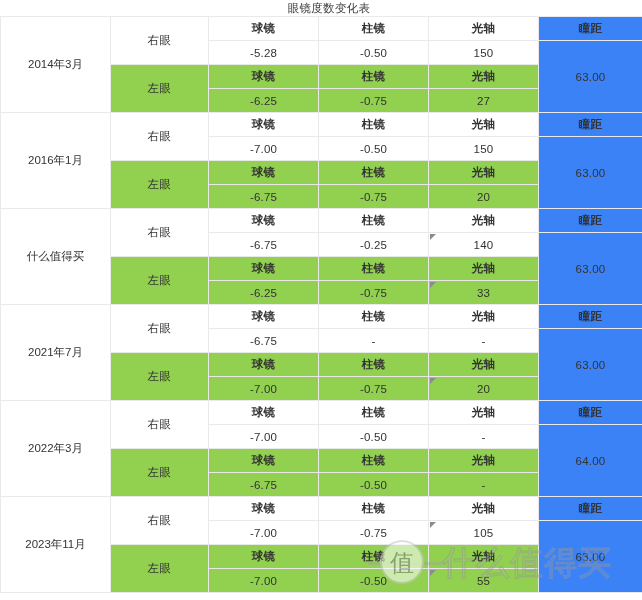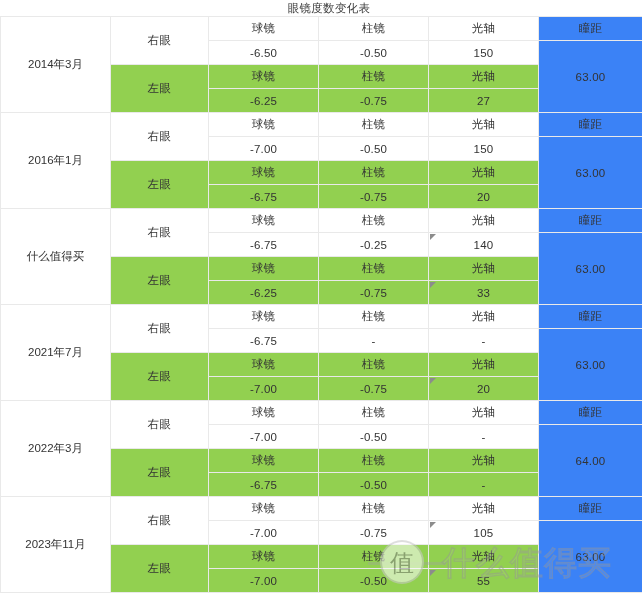--- a/index.html
+++ b/index.html
@@ -45,21 +45,21 @@
     text-align: center;
     vertical-align: middle;
     height: 24px;
     padding: 0 2px;
     position: relative;
     white-space: nowrap;
     overflow: hidden;
   }
   td.white { background: #ffffff; }
   td.green { background: #92d050; }
-  td.lbl   { letter-spacing: .3px; }
+  td.lbl   { letter-spacing: .3px; font-weight: bold; }
   td.num   { letter-spacing: .2px; }
   td.date  { font-size: 11.5px; text-align: center; }
   td.pd    { background: #3b82f6; }
   td.eyecell { letter-spacing: .5px; }
 
   
   .marker {
     position: absolute;
     top: 1px;
     left: 1px;
@@ -131,21 +131,21 @@
     <tbody id="tbody">
         <tr>
           <td class="white date" rowspan="4">2014年3月</td>
           <td class="white eyecell" rowspan="2">右眼</td>
           <td class="white lbl">球镜</td>
           <td class="white lbl">柱镜</td>
           <td class="white lbl">光轴</td>
           <td class="white lbl pd">瞳距</td>
         </tr>
         <tr>
-          <td class="white num">-6.50</td>
+          <td class="white num">-5.28</td>
           <td class="white num">-0.50</td>
           <td class="white num">150</td>
           <td class="white num pd" rowspan="3">63.00</td>
         </tr>
         <tr>
           <td class="green eyecell" rowspan="2">左眼</td>
           <td class="green lbl">球镜</td>
           <td class="green lbl">柱镜</td>
           <td class="green lbl">光轴</td>
         </tr>

